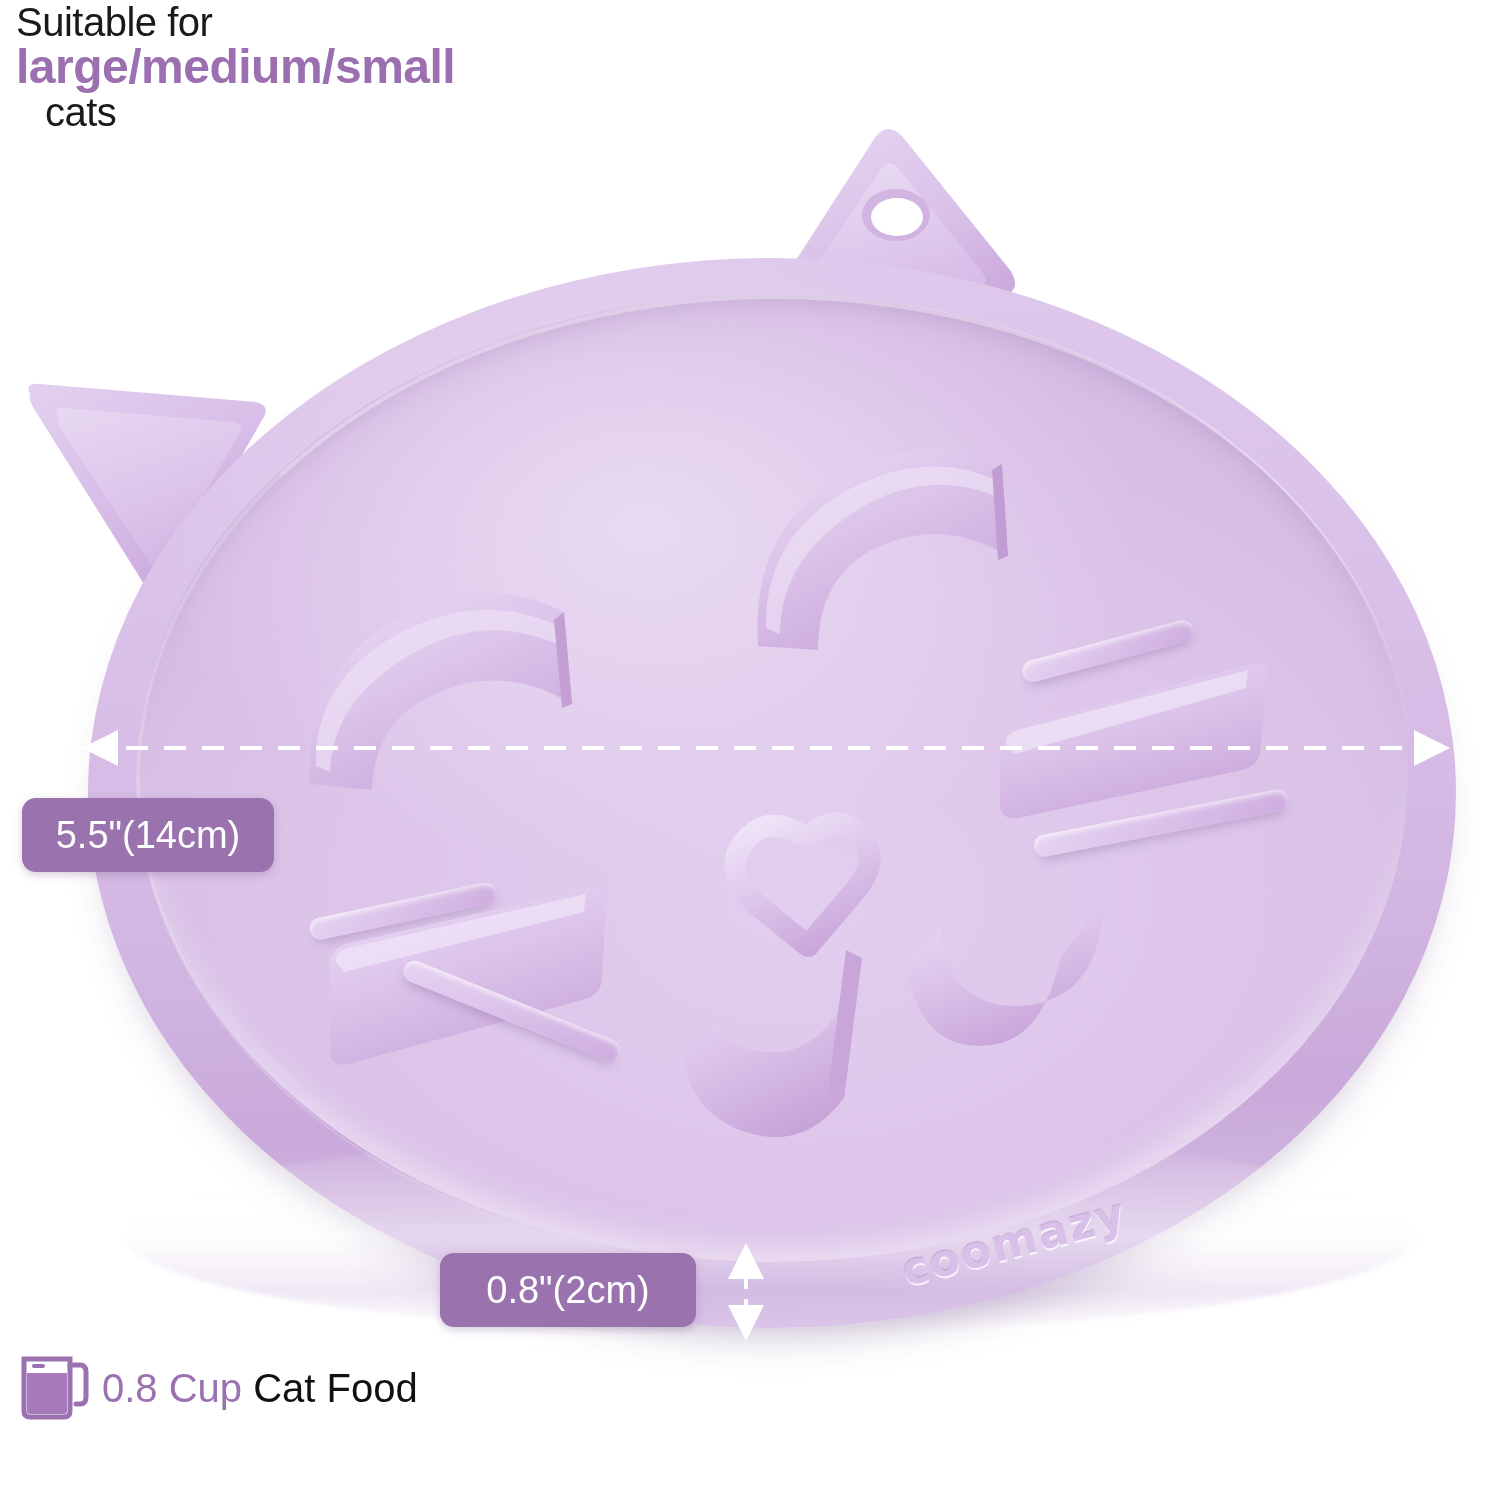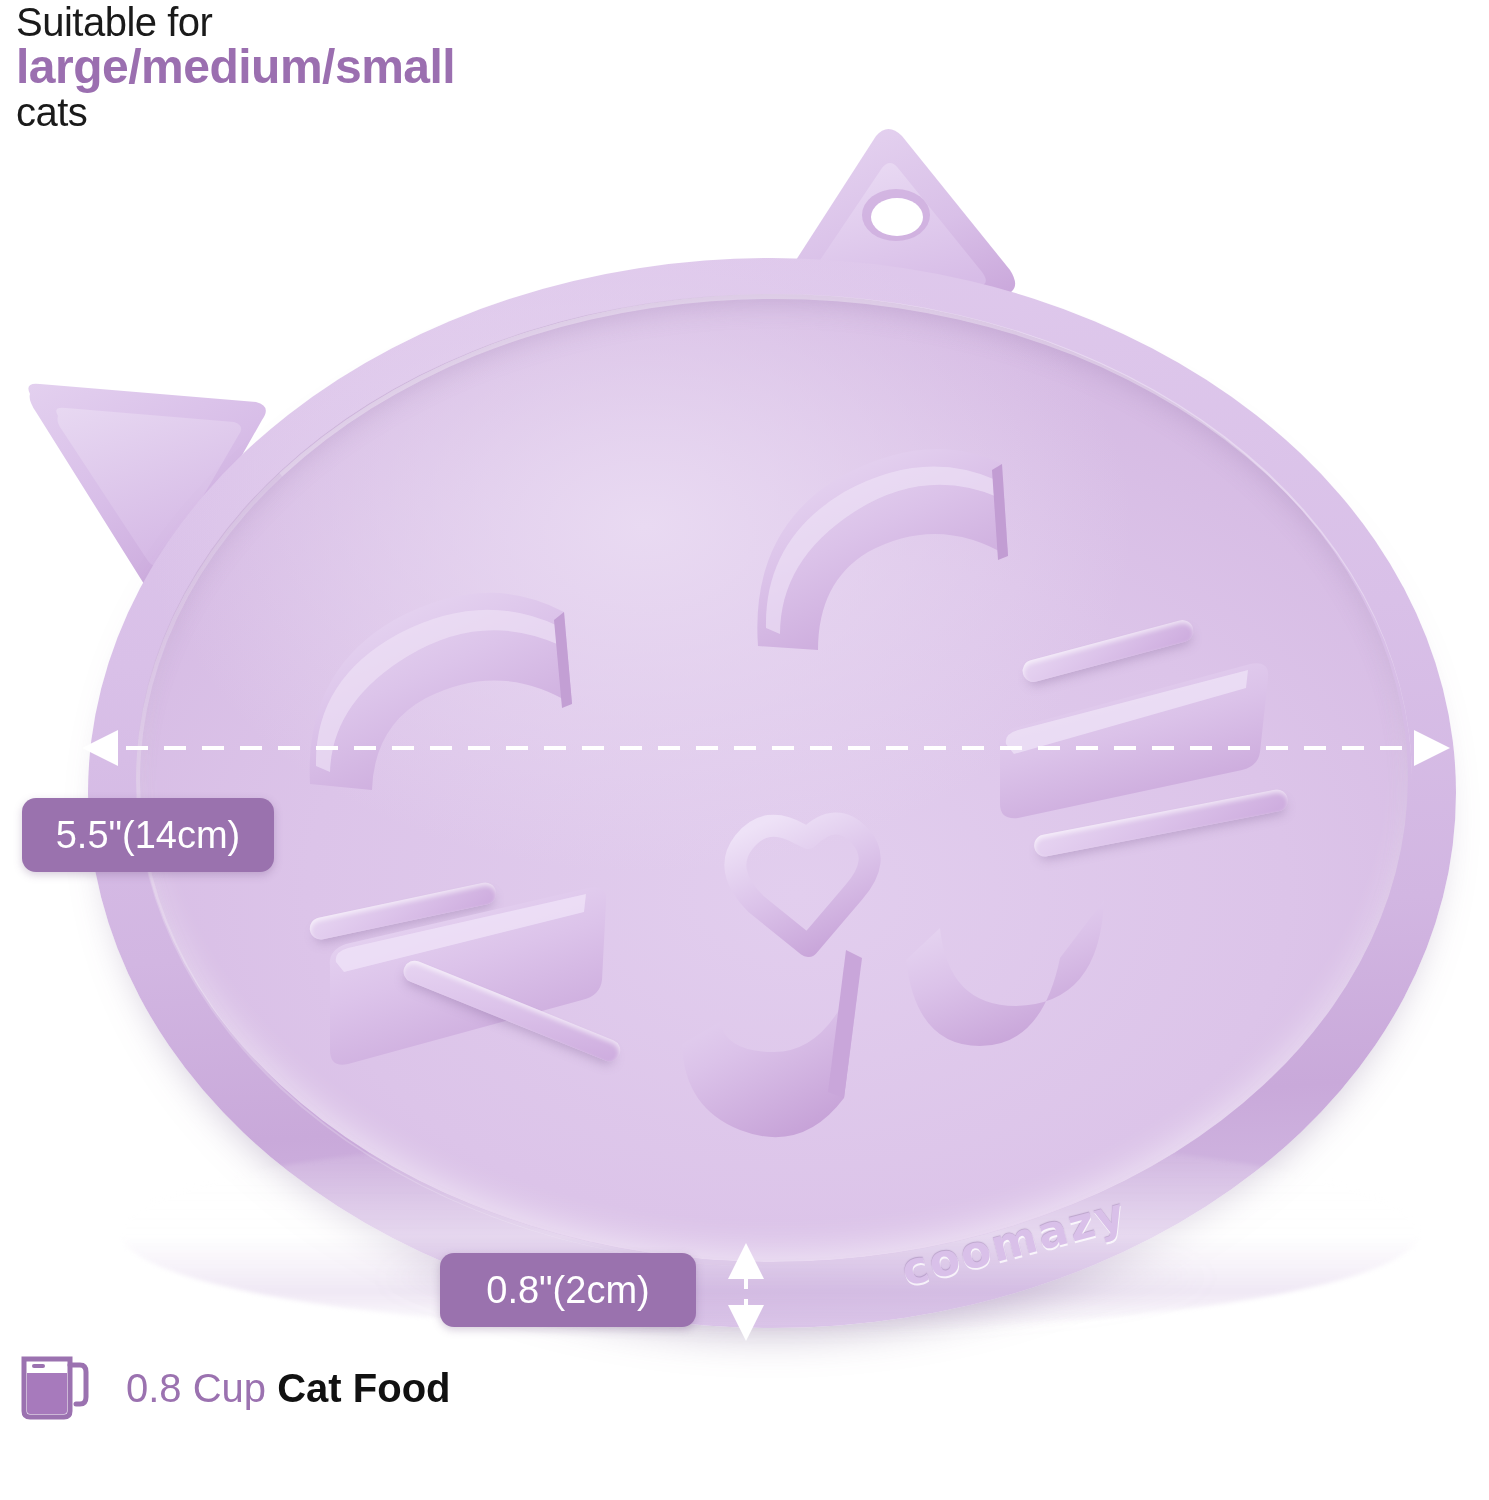--- a/index.html
+++ b/index.html
@@ -4,21 +4,21 @@
 <style>
   html,body{margin:0;padding:0;background:#ffffff;}
   body{width:1489px;height:1500px;position:relative;overflow:hidden;
        font-family:"Liberation Sans","DejaVu Sans",sans-serif;}
 
   
   #headline{position:absolute;left:16px;top:2px;width:840px;line-height:1.02;}
   #headline .ln{display:block;font-size:40px;letter-spacing:-0.5px;}
   #headline .ln1{color:#1a1a1a;font-weight:400;}
   #headline .ln2{color:#9B6FB0;font-weight:700;font-size:48px;}
-  #headline .ln3{color:#1a1a1a;font-weight:400;}
+  #headline .ln3{color:#1a1a1a;font-weight:400;margin-left:29px;}
 
   
   #stage{position:absolute;left:0;top:0;width:1489px;height:1500px;}
 
   .shadowpad{position:absolute;left:230px;top:1210px;width:1130px;height:150px;
      background:radial-gradient(ellipse 52% 46% at 50% 45%,rgba(150,130,165,.30),rgba(150,130,165,0) 72%);
      filter:blur(12px);}
 
   
   .ear-left{position:absolute;left:18px;top:372px;width:262px;height:232px;}
@@ -91,22 +91,22 @@
      font-size:38px;font-weight:400;display:flex;align-items:center;justify-content:center;
      box-shadow:0 3px 8px rgba(110,80,130,.28);}
   #badge-width{left:22px;top:798px;width:252px;height:74px;}
   #badge-height{left:440px;top:1253px;width:256px;height:74px;}
 
   
   #legend{position:absolute;left:18px;top:1352px;width:560px;}
   .legend-row{display:flex;align-items:center;height:72px;}
   .cupicon{width:74px;height:66px;flex:0 0 74px;margin-right:10px;}
   .legend-text{font-size:40px;white-space:nowrap;}
-  .legend-text .amt{color:#9B72B0;font-weight:400;margin-left:24px;}
-  .legend-text .what{color:#111111;font-weight:700;}
+  .legend-text .amt{color:#9B72B0;font-weight:400;}
+  .legend-text .what{color:#111111;font-weight:400;}
 </style>
 </head>
 <body>
 
 <div id="headline">
   <span class="ln ln1">Suitable for</span>
   <span class="ln ln2">large/medium/small</span>
   <span class="ln ln3">cats</span>
 </div>
 

